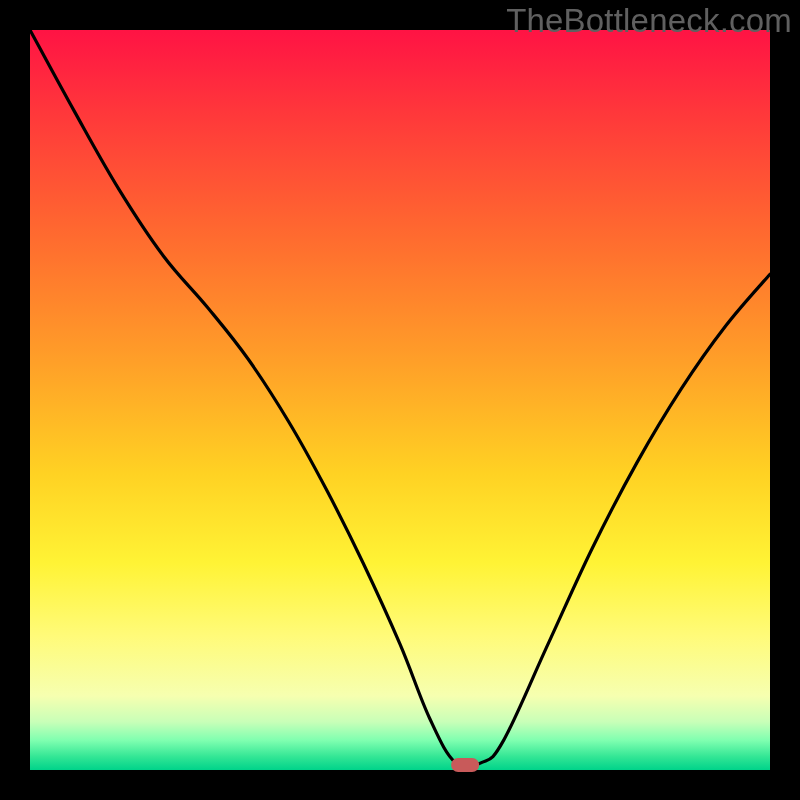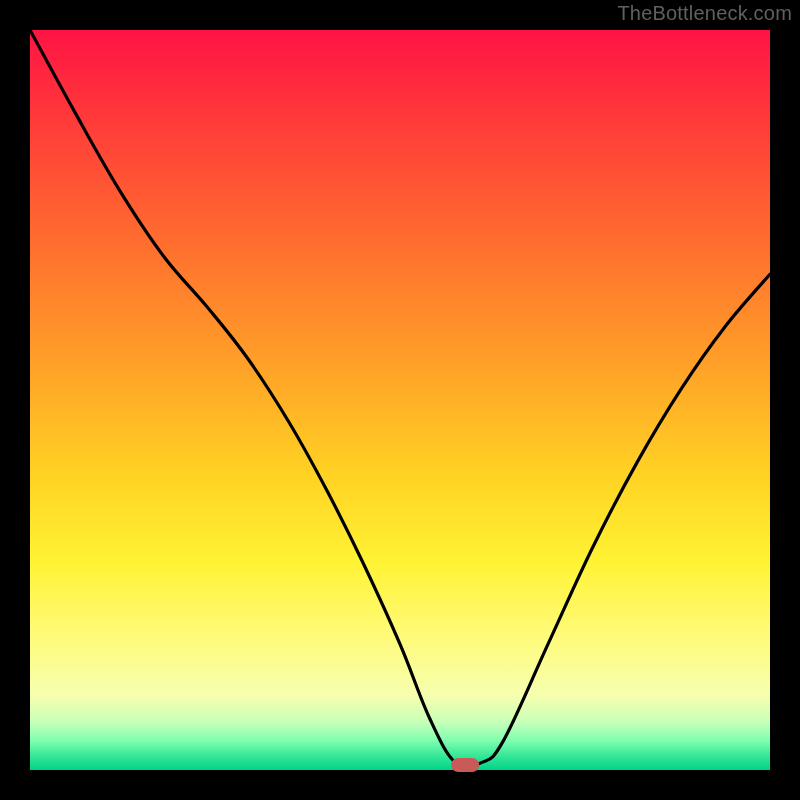--- a/index.html
+++ b/index.html
@@ -14,21 +14,21 @@
     position: absolute;
     width: 800px;
     height: 800px;
   }
   .watermark {
     position: absolute;
     top: 2px;
     right: 8px;
     color: #606060;
     font-family: Arial, Helvetica, sans-serif;
-    font-size: 20px;
+    font-size: 33px;
     font-weight: 500;
     letter-spacing: 0.2px;
   }
   svg.plot {
     position: absolute;
     left: 0;
     top: 0;
   }
 </style>
 </head>

